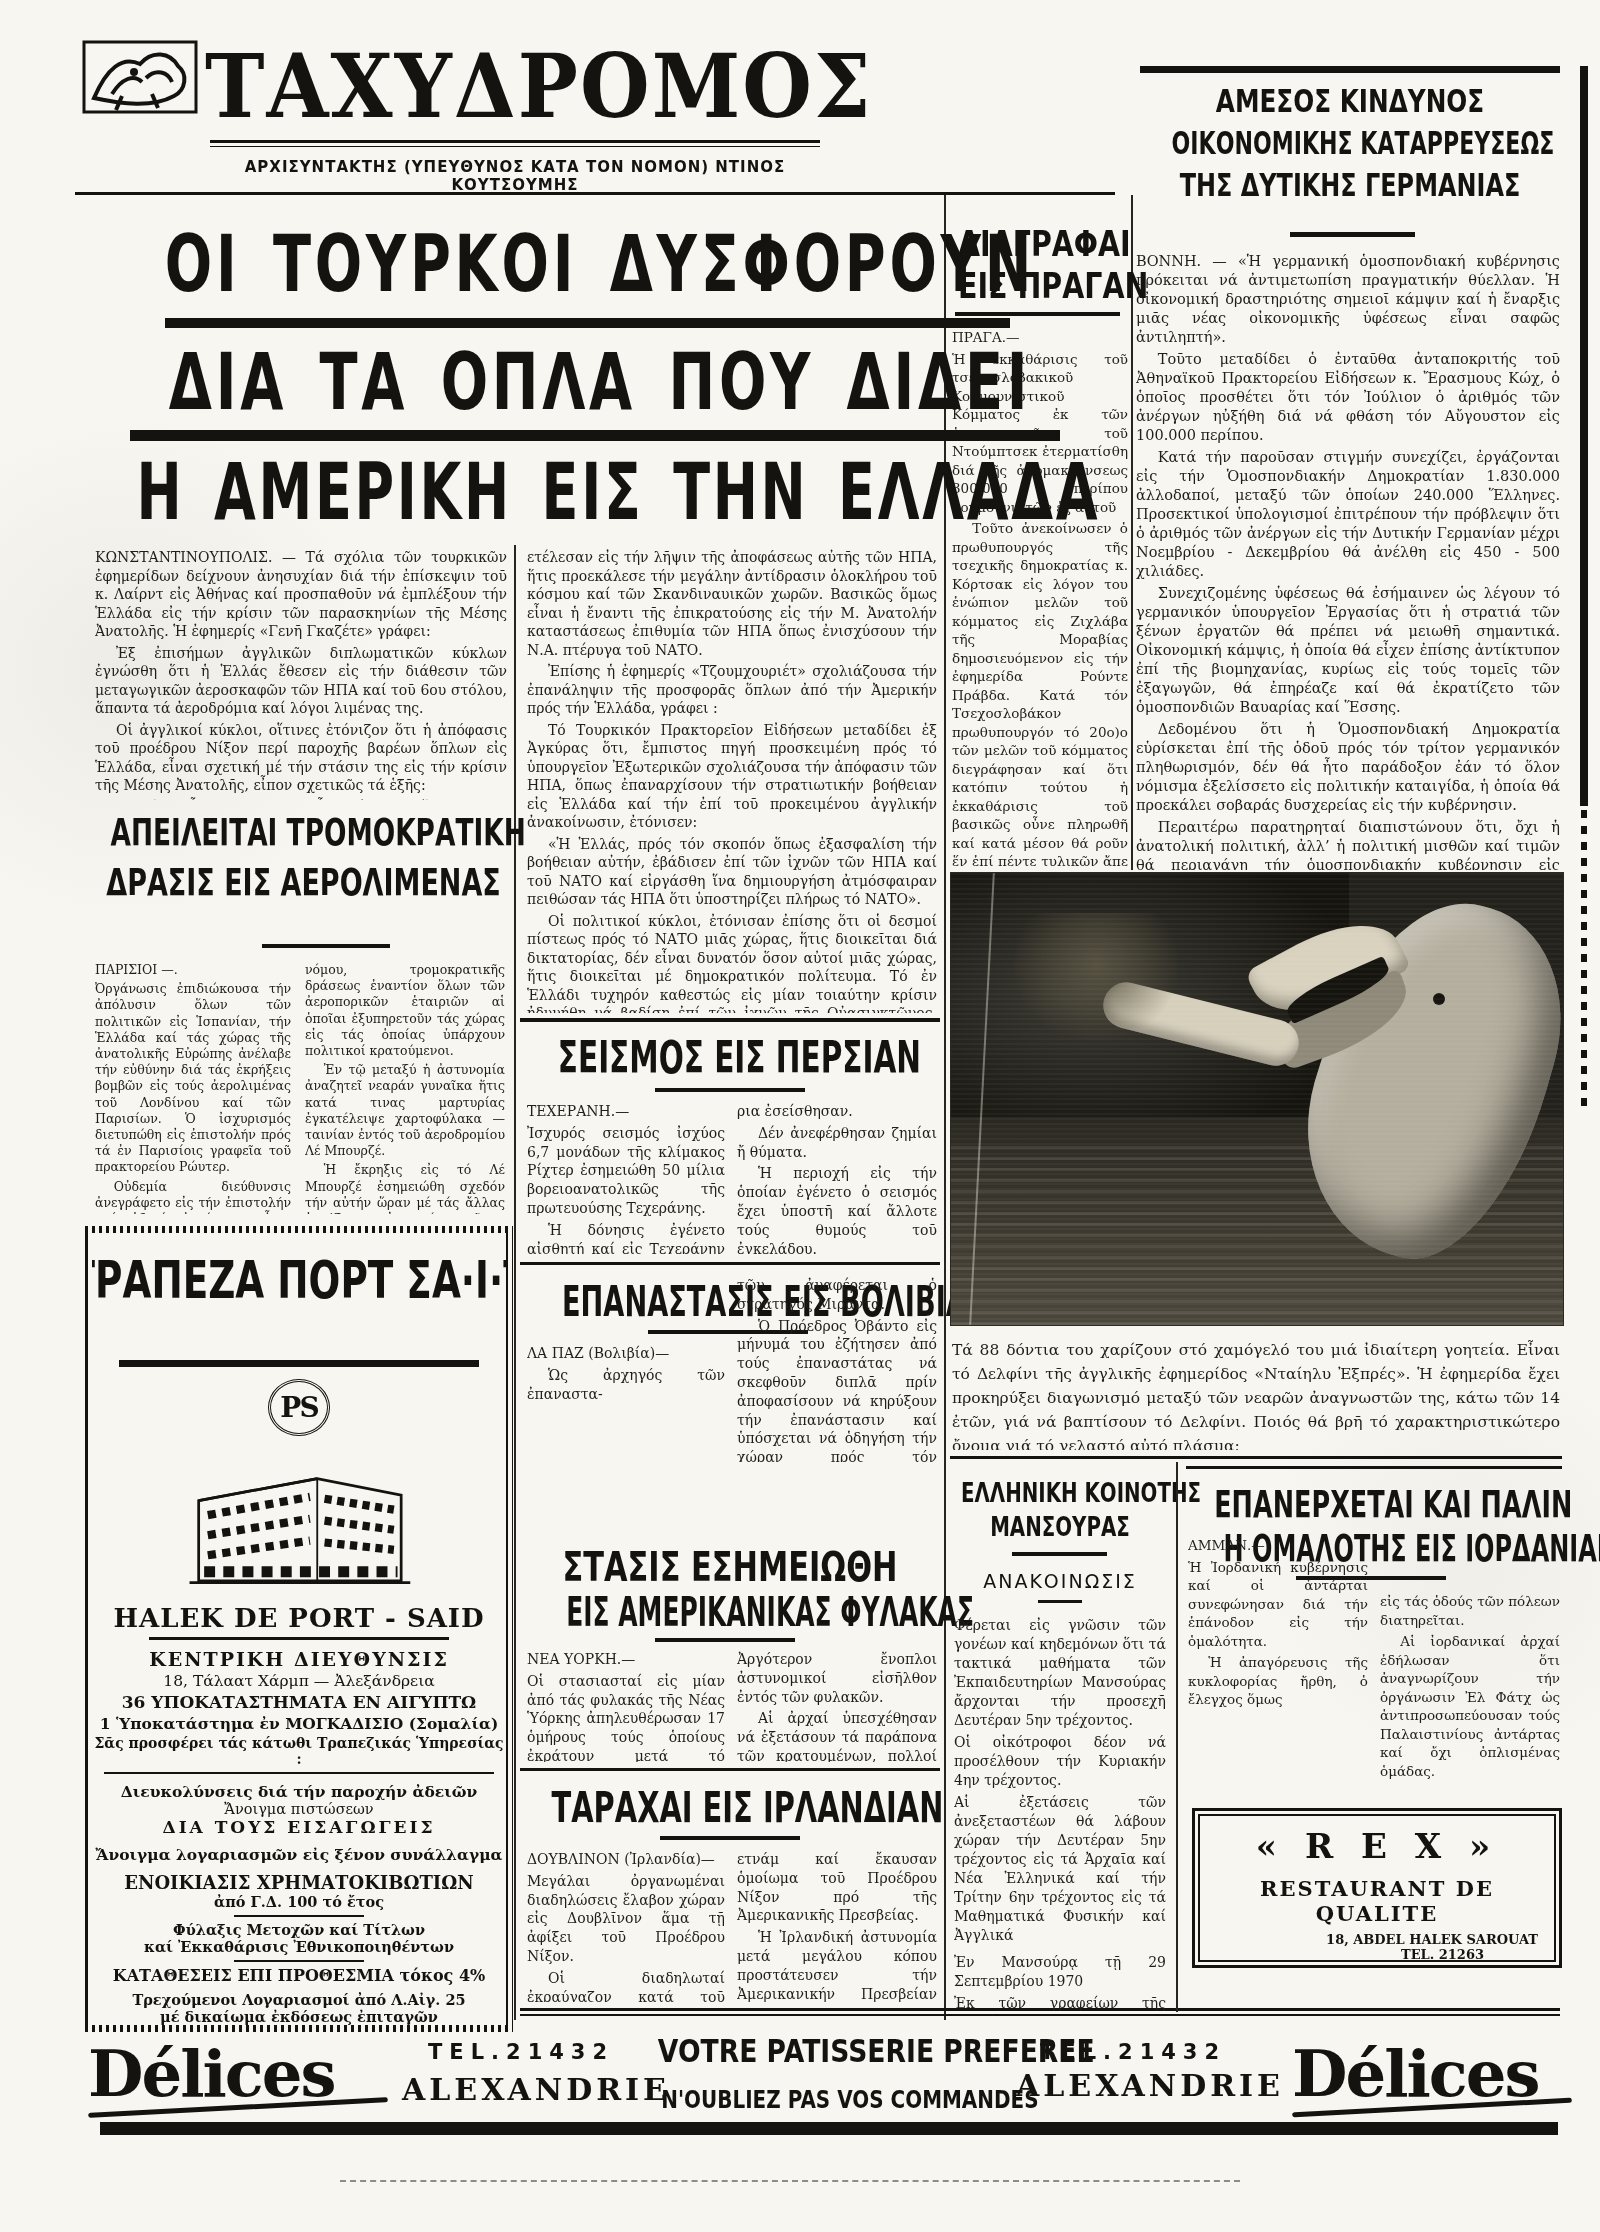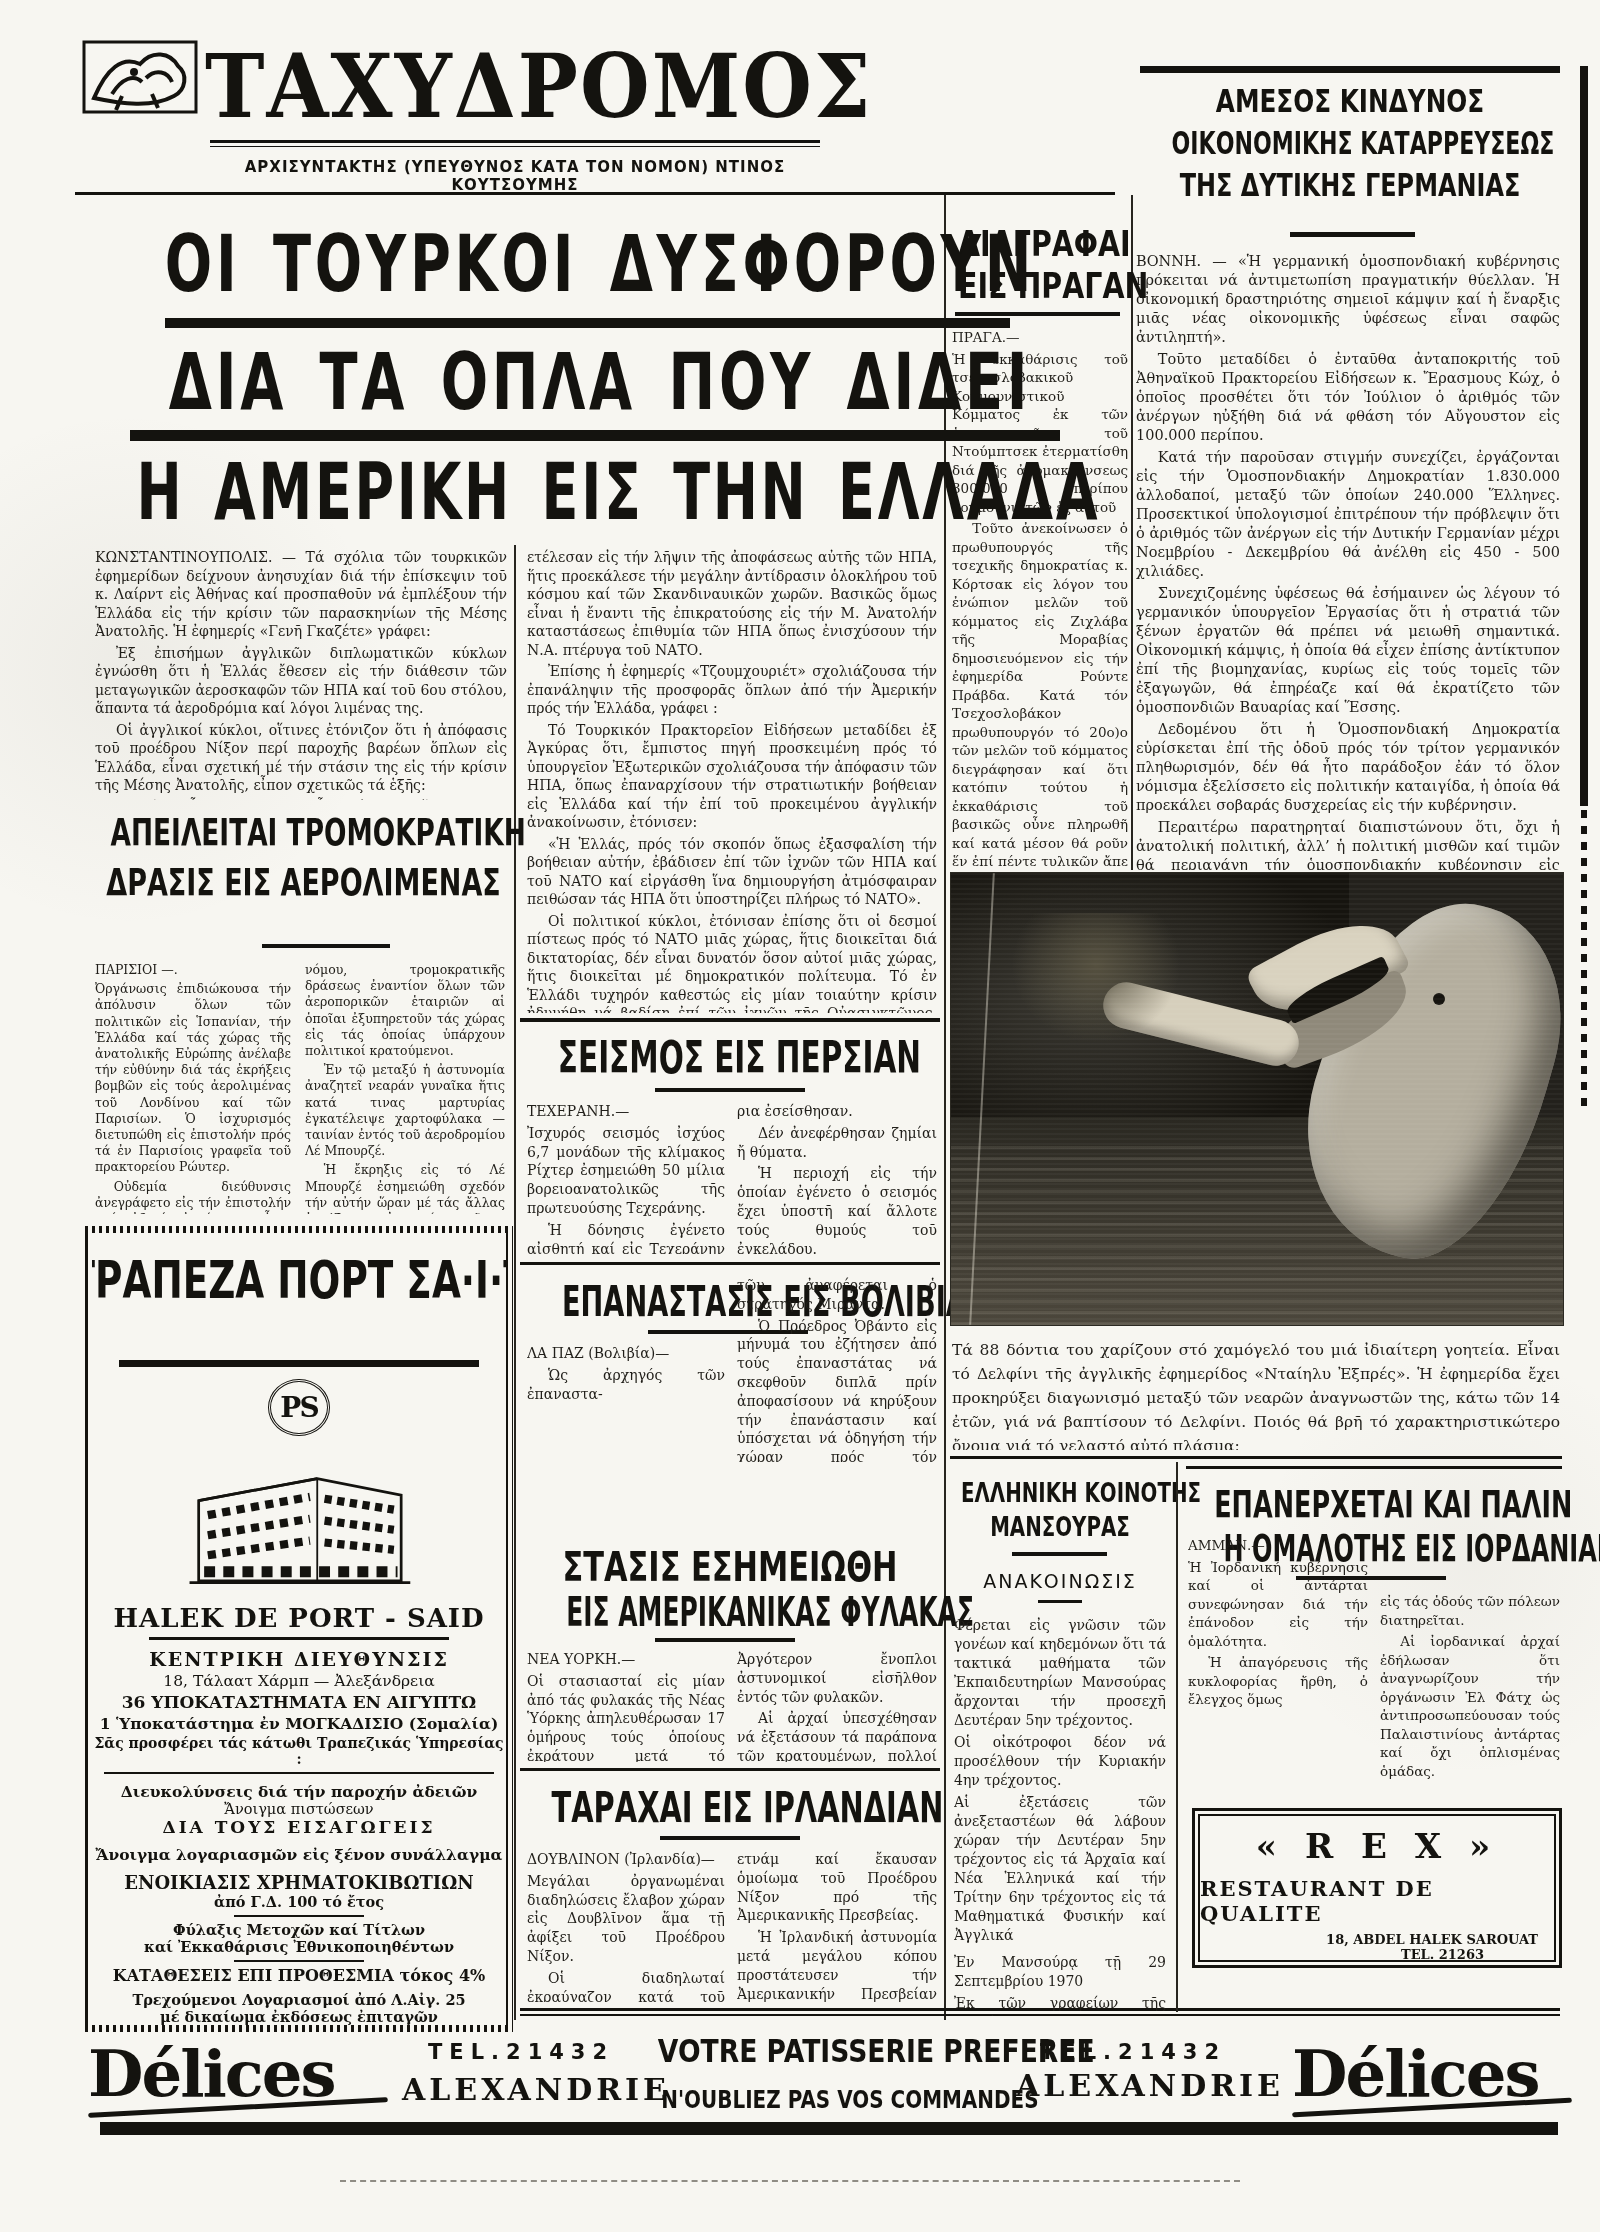--- a/index.html
+++ b/index.html
@@ -10,21 +10,21 @@
     overflow:hidden;color:#1d1c19;}
   .abs{position:absolute;}
   .hl{font-family:"DejaVu Sans",sans-serif;font-weight:bold;color:#14130f;text-align:center;
       white-space:nowrap;transform-origin:center top;transform:scale(var(--sx,1),var(--sy,1.3));}
   .hl-left{text-align:left;transform-origin:left top;}
   .rule{background:#14130f;}
   .vrule{background:#27251f;width:2px;}
   .body-col{font-family:"DejaVu Serif",serif;color:#201e19;text-align:justify;overflow:hidden;}
   .body-col p{margin:0 0 3px 0;text-indent:1.5em;line-height:inherit;}
   .body-col p.ni{text-indent:0;}
-  .serifb{font-family:"DejaVu Serif",serif;font-weight:bold;color:#14130f;}
+  .serifb{font-family:"DejaVu Serif",serif;font-weight:bold;color:#14130f;text-align:center;}
   .sansb{font-family:"DejaVu Sans",sans-serif;font-weight:bold;color:#14130f;}
   .center{text-align:center;}
   
   #bank-ad{border:7px solid;border-image:repeating-linear-gradient(90deg,#15130f 0 3px,transparent 3px 7px) 7;
     display:flex;flex-direction:column;align-items:center;box-sizing:border-box;overflow:hidden;}
   #bank-ad .inrule{background:#14130f;height:3px;}
   
   #rex-ad{border:3px solid #14130f;box-sizing:border-box;padding:3px;}
   #rex-inner{border:2px solid #14130f;height:100%;box-sizing:border-box;display:flex;flex-direction:column;align-items:center;overflow:hidden;}
   

